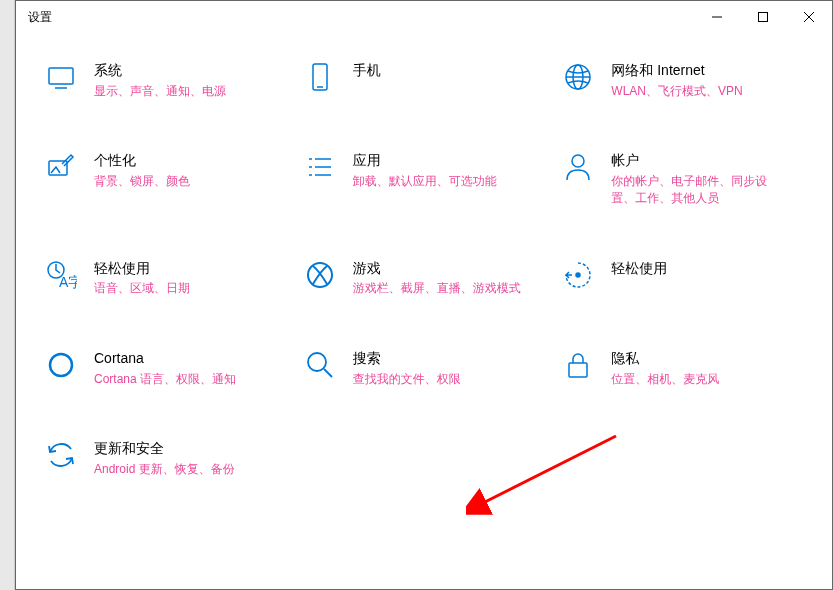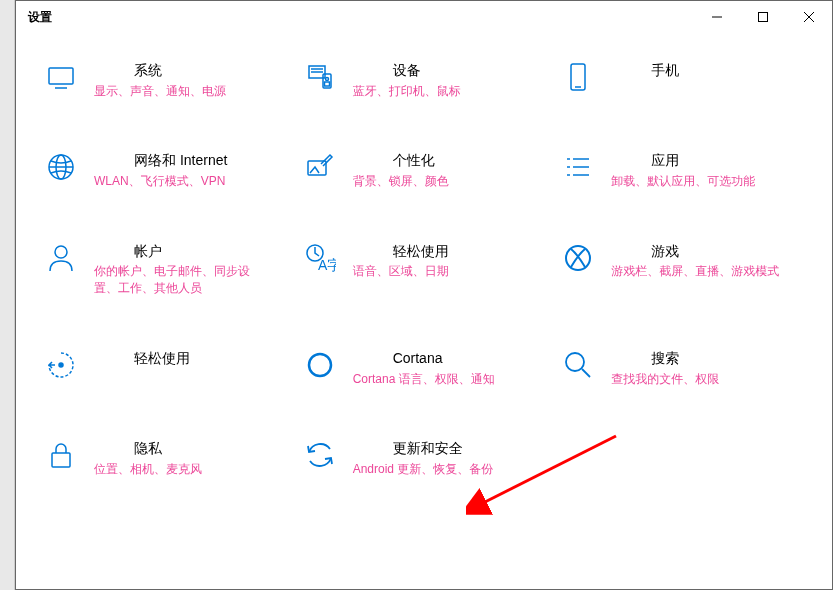--- a/index.html
+++ b/index.html
@@ -20,21 +20,21 @@
       border: 1px solid #666;
       overflow: hidden;
     }
     .titlebar {
       height: 32px;
       display: flex;
       align-items: center;
       justify-content: space-between;
       padding-left: 12px;
     }
-    .title { font-size: 12px; color: #000; font-weight: bold; }
+    .title { font-size: 12px; color: #000; }
     .window-controls { display: flex; }
     .winbtn {
       width: 46px;
       height: 32px;
       display: flex;
       align-items: center;
       justify-content: center;
       cursor: pointer;
     }
     .winbtn svg { width: 10px; height: 10px; }
@@ -59,21 +59,20 @@
       align-items: flex-start;
       justify-content: center;
     }
     .icon-wrap svg { width: 32px; height: 32px; }
     .item-text { padding-top: 0; }
     .item-title {
       font-size: 14px;
       color: #000;
       line-height: 1.4;
       margin-bottom: 2px;
-      margin-left: 40px;
     }
     .item-desc {
       font-size: 12px;
       color: #ec4899;
       line-height: 1.4;
       max-width: 170px;
     }
     .arrow {
       position: absolute;
       left: 450px;
@@ -119,36 +118,20 @@
           <rect x="4" y="7" width="24" height="16" rx="1"></rect>
           <line x1="10" y1="27" x2="22" y2="27"></line>
         </svg>
       </div>
       <div class="item-text">
         <div class="item-title">系统</div>
         <div class="item-desc">显示、声音、通知、电源</div>
       </div>
     </div>
 
-    <div class="item">
-      <div class="icon-wrap">
-        <svg viewBox="0 0 32 32" fill="none" stroke="#0078d7" stroke-width="1.5">
-          <rect x="5" y="5" width="16" height="12"></rect>
-          <line x1="7" y1="8" x2="19" y2="8"></line>
-            <line x1="7" y1="11" x2="19" y2="11"></line>
-          <rect x="19" y="13" width="8" height="14" rx="1"></rect>
-          <circle cx="23" cy="18" r="1.5"></circle>
-            <rect x="20.5" y="21" width="5" height="4"></rect>
-        </svg>
-      </div>
-      <div class="item-text">
-        <div class="item-title">设备</div>
-        <div class="item-desc">蓝牙、打印机、鼠标</div>
-      </div>
-    </div>
 
     <div class="item">
       <div class="icon-wrap">
         <svg viewBox="0 0 32 32" fill="none" stroke="#0078d7" stroke-width="1.5">
           <rect x="9" y="3" width="14" height="26" rx="2"></rect>
           <line x1="13" y1="26" x2="19" y2="26"></line>
         </svg>
       </div>
       <div class="item-text">
         <div class="item-title">手机</div>

